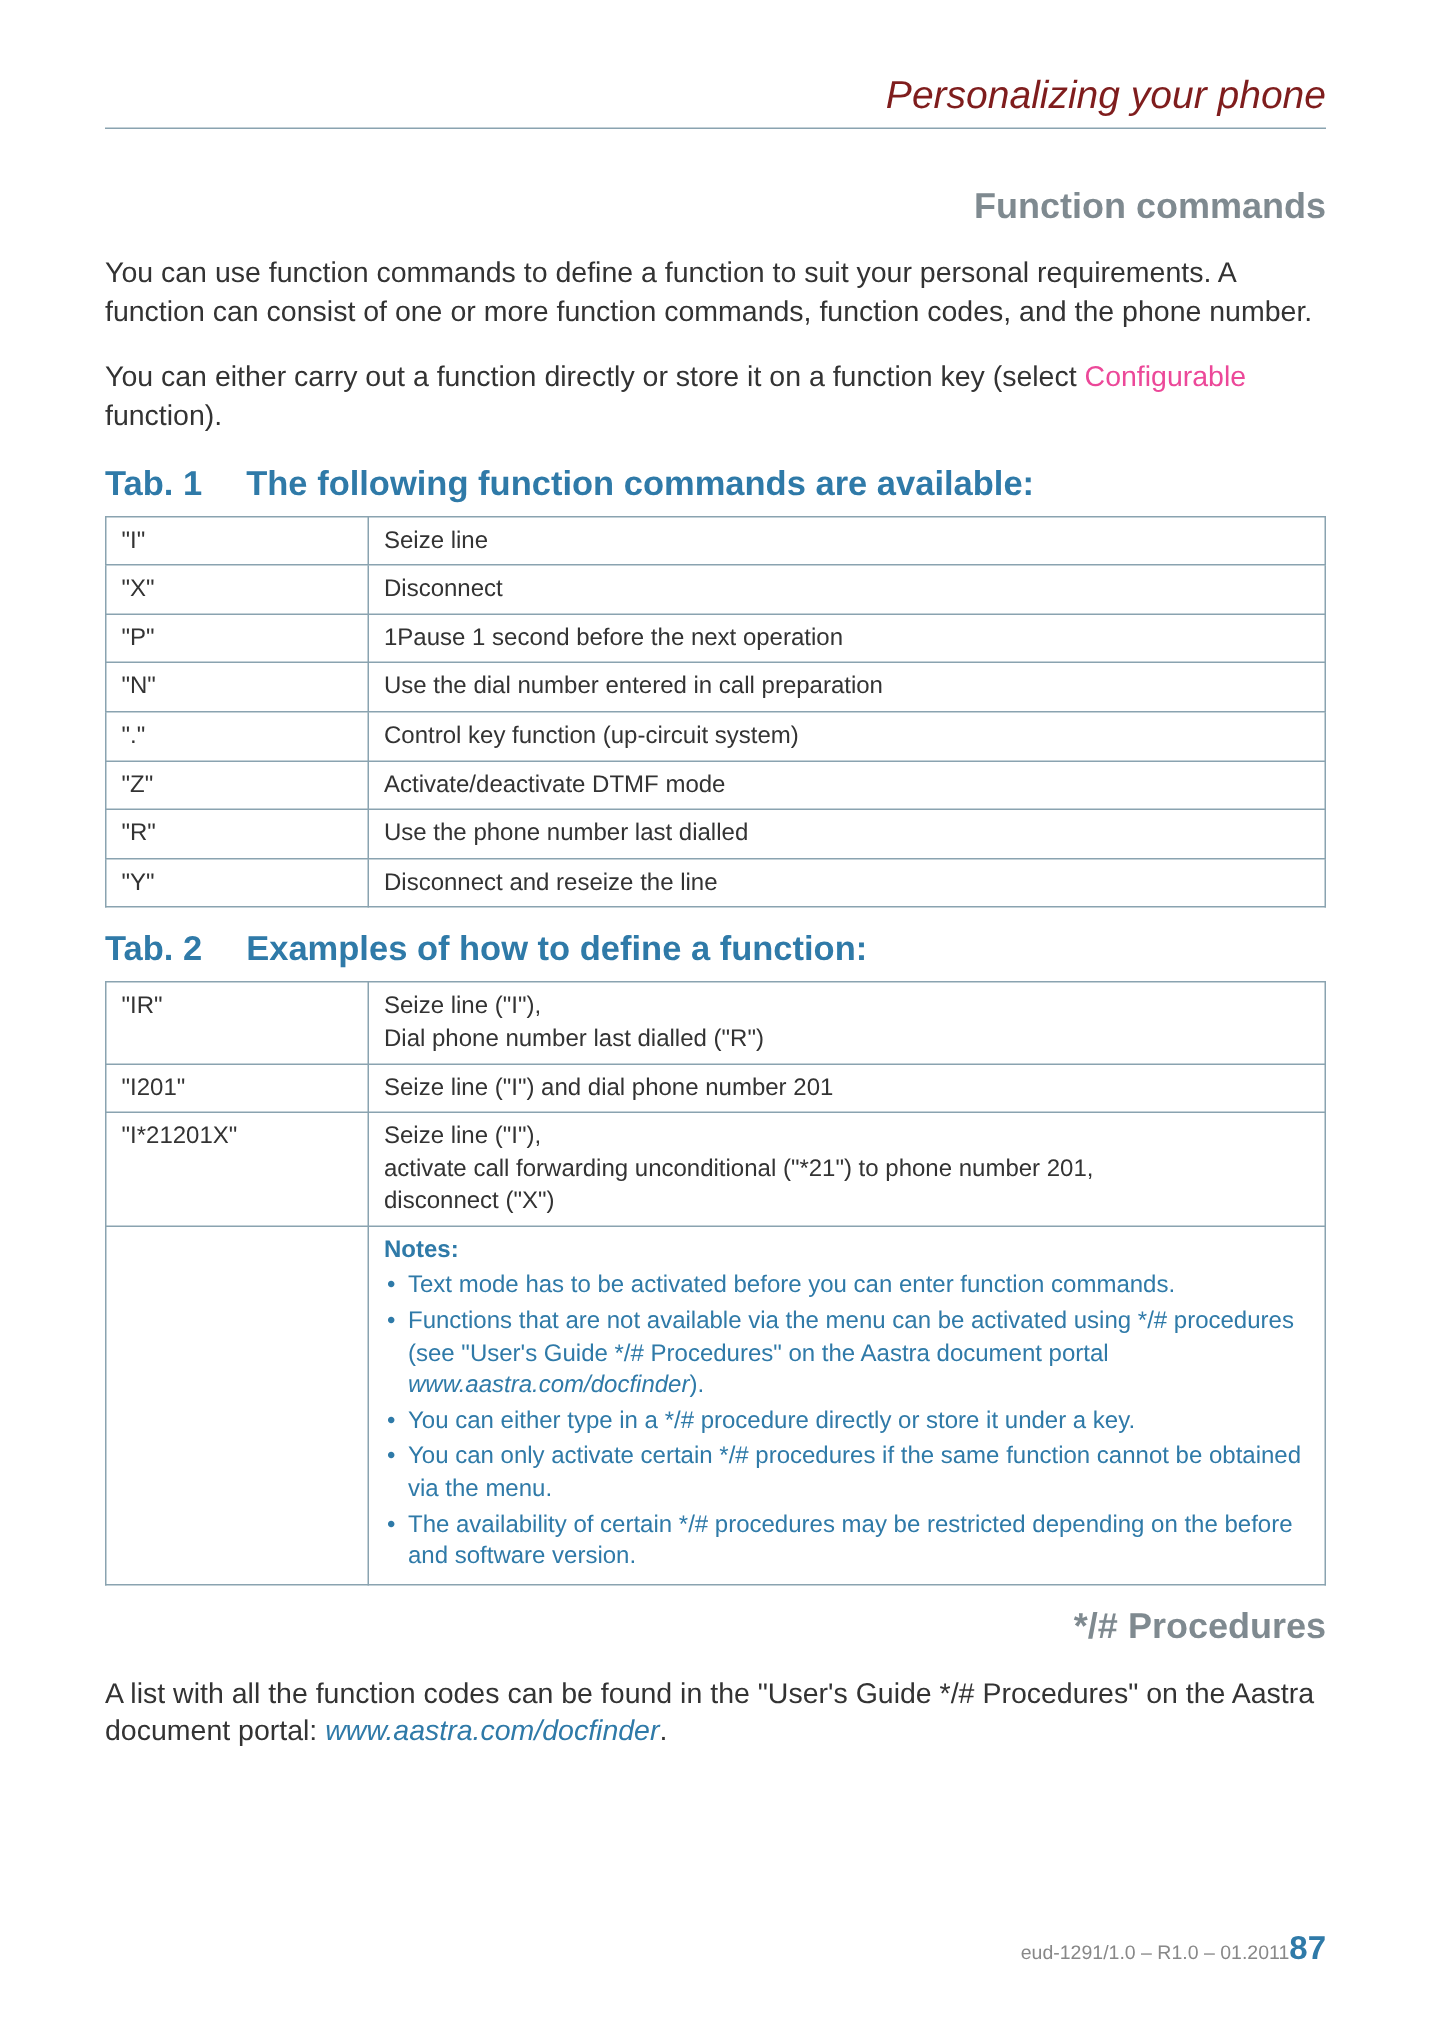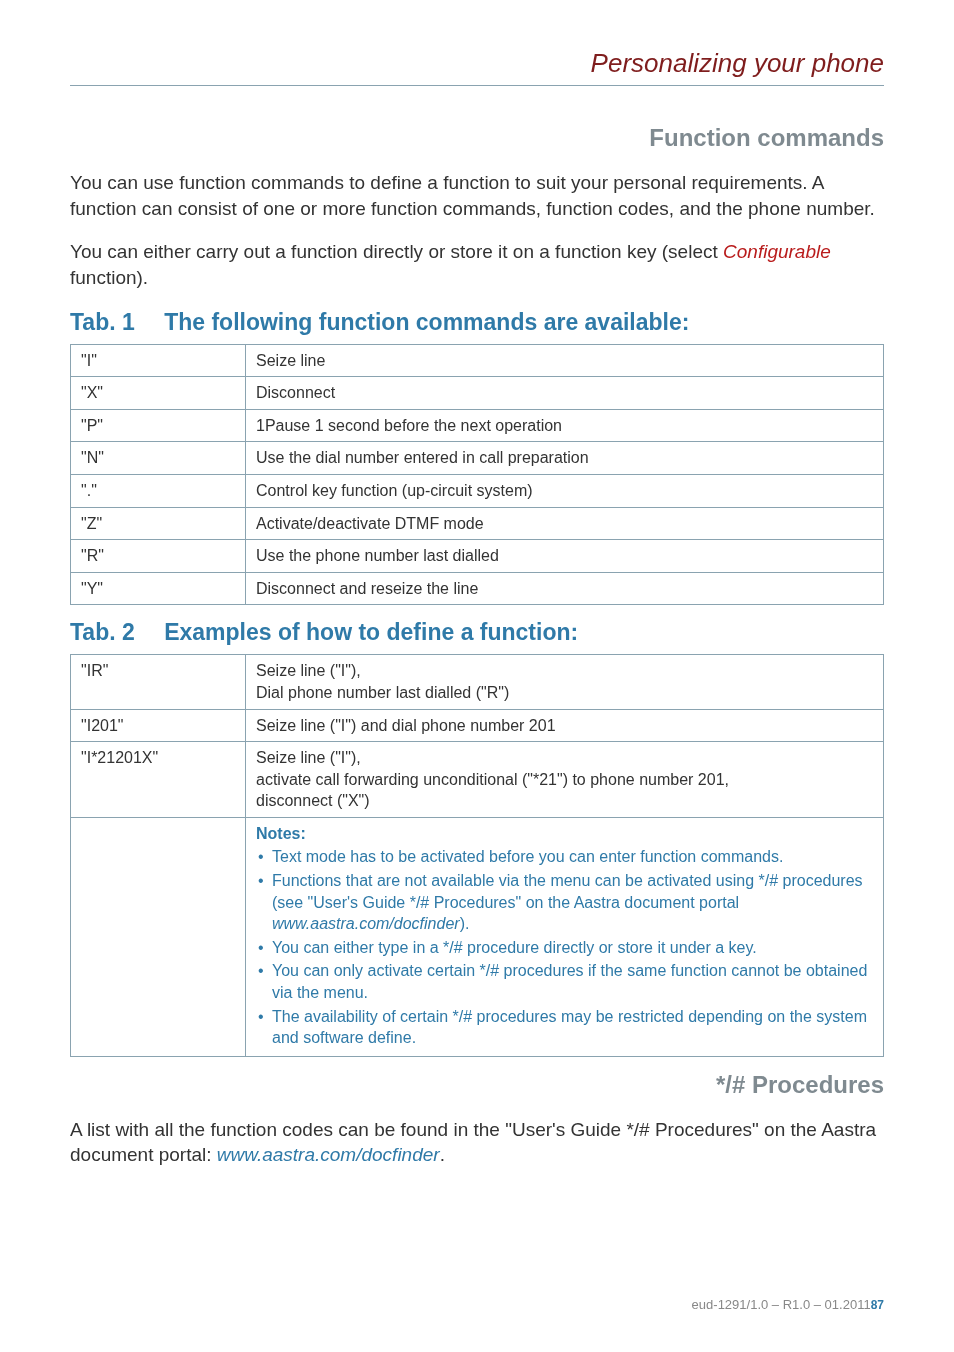--- a/index.html
+++ b/index.html
@@ -29,21 +29,21 @@
     font-weight: 600;
     margin-bottom: 18px;
     text-align: right;
   }
   .body-p {
     font-size: 19px;
     line-height: 1.35;
     color: #333;
     margin-bottom: 18px;
   }
-  .configurable { color: #b91c1c; font-style: italic; }
+  .configurable { color: #ec4899; }
   .tab-caption {
     font-size: 23px;
     color: #2f7aa8;
     font-weight: 600;
     margin-top: 6px;
     margin-bottom: 8px;
   }
   table {
     width: 100%;
     border-collapse: collapse;
@@ -85,21 +85,21 @@
     bottom: 40px;
     display: flex;
     justify-content: flex-end;
     align-items: baseline;
     font-size: 13px;
     color: #888;
   }
   .footer .pagenum {
     color: #2f7aa8;
     font-weight: 700;
-    font-size: 12px;
+    font-size: 22px;
   }
 </style>
 </head>
 <body>
 
 <div class="header-area">
   <div class="header-title">Personalizing your phone</div>
 </div>
 
 <div class="h2">Function commands</div>
@@ -172,21 +172,21 @@
     <td class="code-col"></td>
     <td class="notes-cell">
       <span class="notes-title">Notes:</span>
       <ul class="notes-list">
         <li>Text mode has to be activated before you can enter function commands.</li>
         <li>
           <span>Functions that are not available via the menu can be activated using */# procedures (see "User's Guide */# Procedures" on the Aastra document portal </span><span class="link-ital">www.aastra.com/docfinder</span><span>).</span>
         </li>
         <li>You can either type in a */# procedure directly or store it under a key.</li>
         <li>You can only activate certain */# procedures if the same function cannot be obtained via the menu.</li>
-        <li>The availability of certain */# procedures may be restricted depending on the system and software define.</li>
+        <li>The availability of certain */# procedures may be restricted depending on the before and software version.</li>
       </ul>
     </td>
   </tr>
 </tbody>
   </table>
 
 <div class="h2">*/# Procedures</div>
 
 <p class="body-p">
   <span>A list with all the function codes can be found in the "User's Guide */# Procedures" on the Aastra document portal: </span><span class="link-ital">www.aastra.com/docfinder</span><span>.</span>

